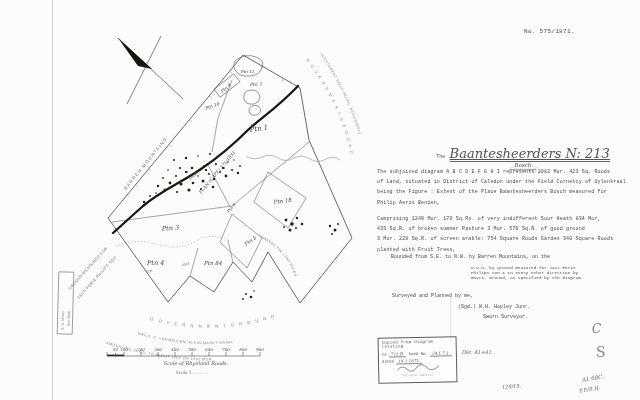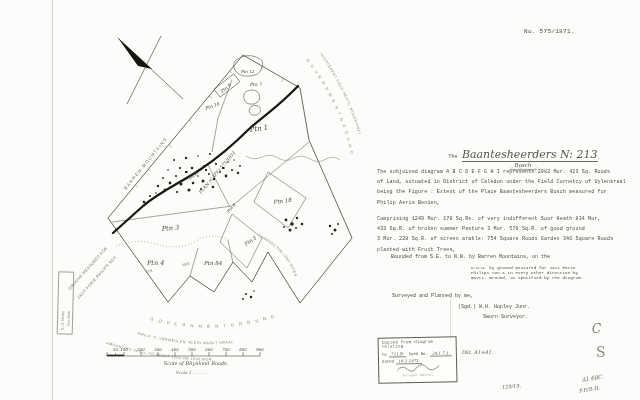--- a/index.html
+++ b/index.html
@@ -6,21 +6,21 @@
   body{width:640px;height:400px;background:#eceae6;font-family:"Liberation Sans",sans-serif;}
   .page{position:absolute;left:0;top:0;width:640px;height:400px;background:#fcfcfa;overflow:hidden;}
   .edge-line{position:absolute;left:52px;top:0;width:1px;height:400px;background:#d2d0ca;}
   .abs{position:absolute;}
   .mono{font-family:"Liberation Mono","DejaVu Sans Mono",monospace;color:#4c4a46;}
   .hand{font-family:"DejaVu Serif",serif;font-style:italic;color:#55534e;}
   .doc-number{left:524px;top:28px;font-size:6px;letter-spacing:.3px;}
   .title-block{left:428px;top:144px;width:190px;text-align:center;line-height:1.1;}
   .title-row{white-space:nowrap;}
   .title-prefix{font-size:5px;color:#55534e;font-family:"Liberation Mono",monospace;}
-  .title-name{font-size:11px;border-bottom:.8px solid #66645f;}
+  .title-name{font-size:13px;border-bottom:.8px solid #66645f;text-decoration:underline;}
   .title-sub{font-size:5.5px;margin-top:.5px;}
   .title-stamp{font-size:4.5px;opacity:.45;text-decoration:line-through;}
   .tblock{line-height:10.2px;font-size:5px;letter-spacing:.15px;white-space:nowrap;}
   .tline{height:10.2px;}
   .sub-block{font-size:4.2px;line-height:4.9px;letter-spacing:.1px;}
   .sig{font-size:5px;}
   .stamp-box{left:378px;top:337px;width:79px;height:46px;border:1.2px solid #5e5c57;transform:rotate(-1.2deg);
              font-family:"Liberation Mono",monospace;color:#55534e;padding:2px 3px;box-sizing:border-box;background:rgba(255,255,255,.5);}
   .sb-l1{font-size:4.2px;letter-spacing:.2px;}
   .sb-row{font-size:4px;margin-top:2.5px;white-space:nowrap;}

